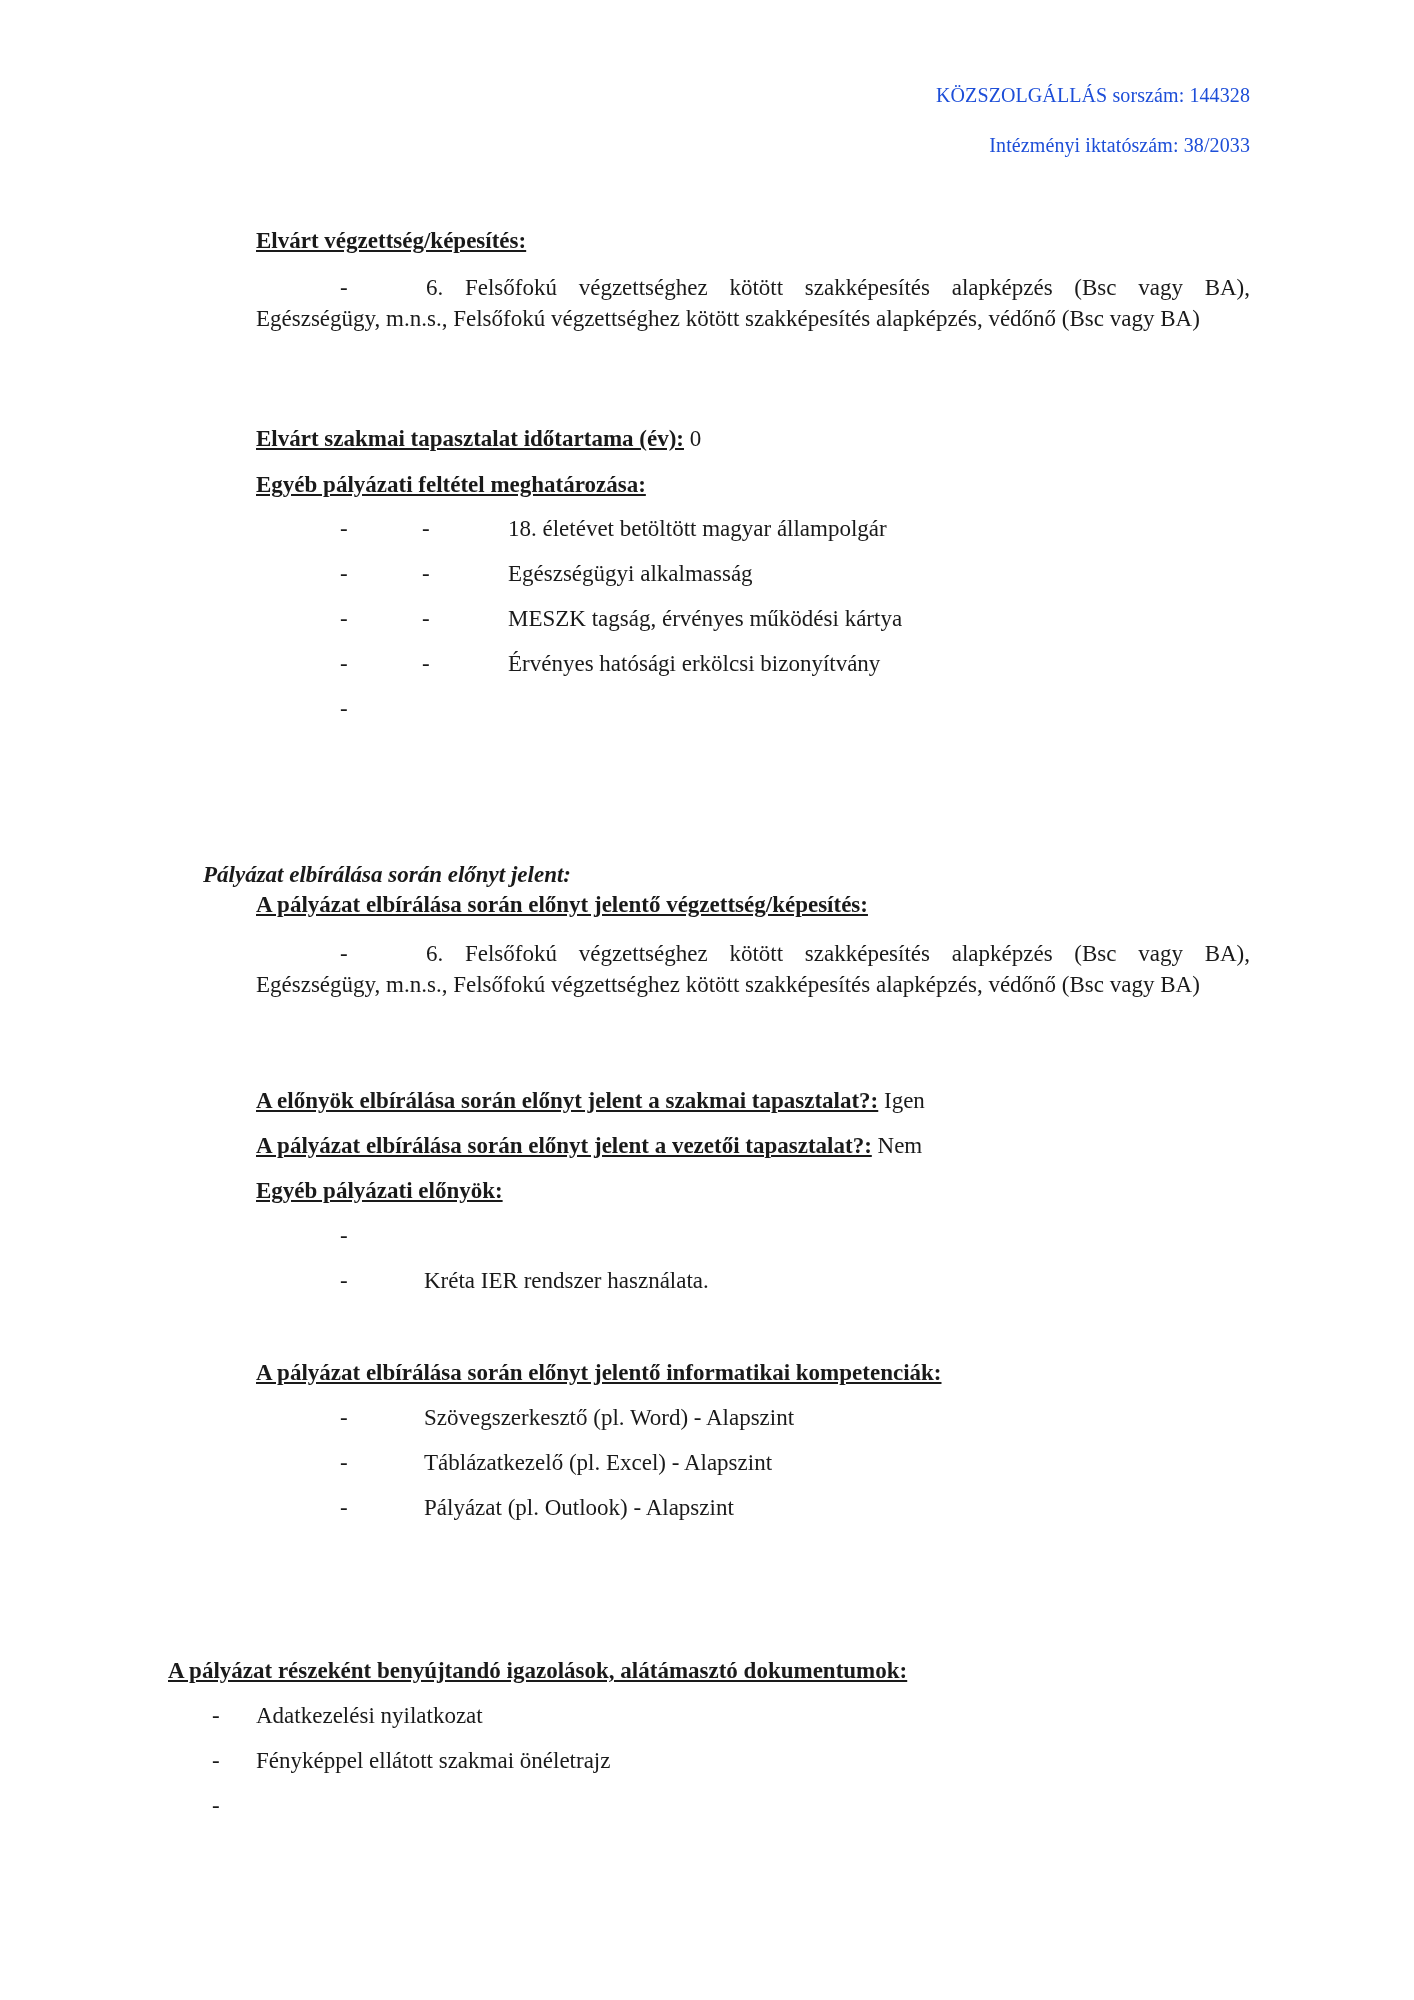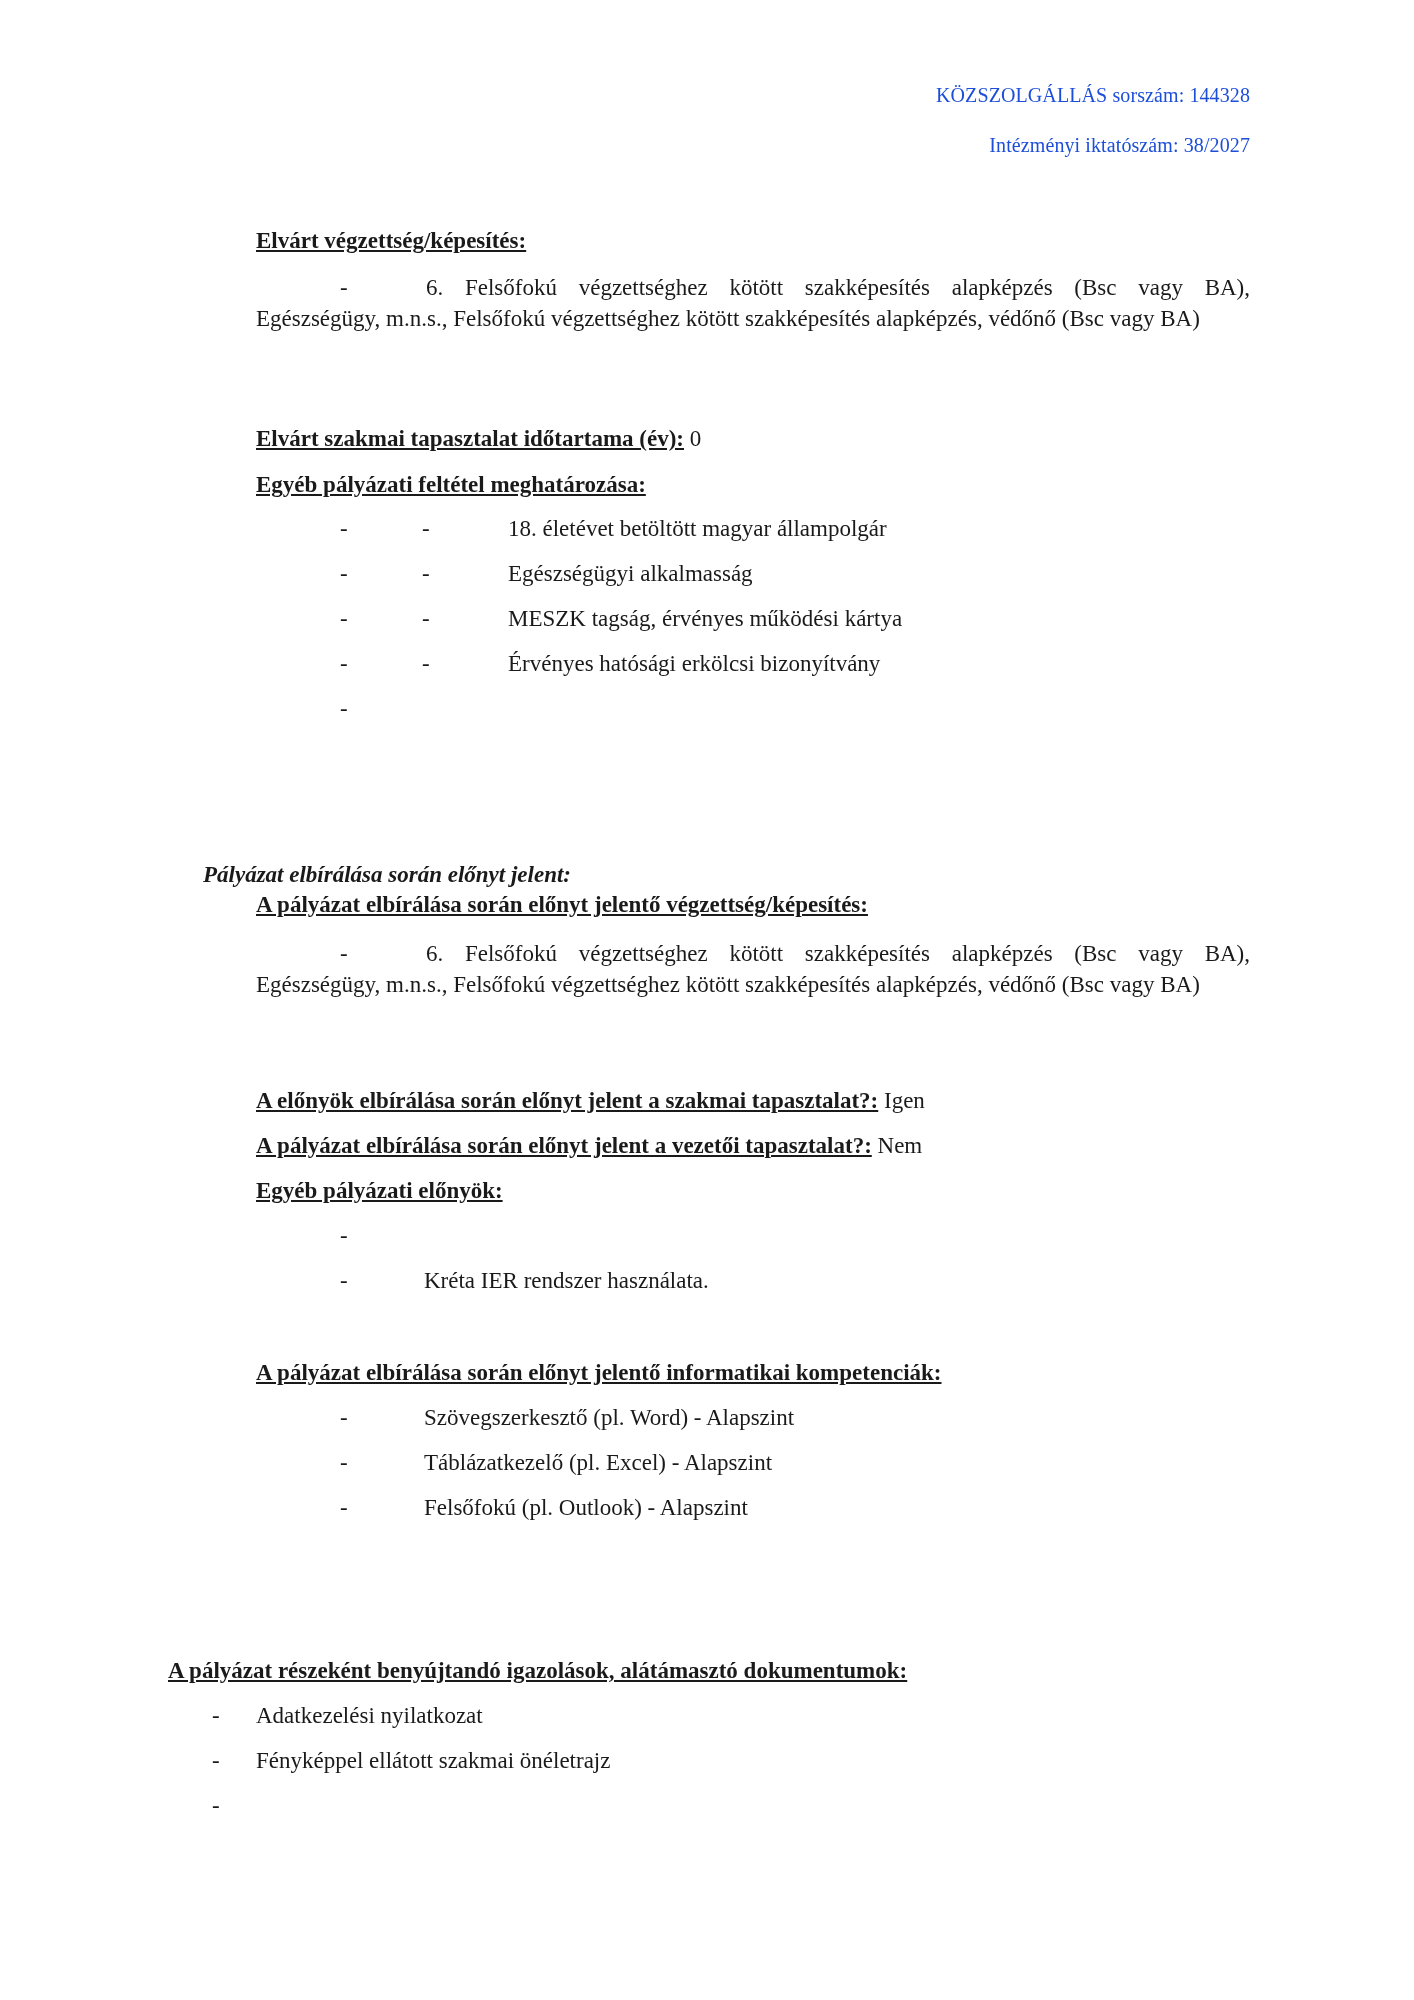--- a/index.html
+++ b/index.html
@@ -34,21 +34,21 @@
     .item-far { position: absolute; left: 508px; }
     .item-mid { position: absolute; left: 424px; }
     .dash-left { position: absolute; left: 212px; }
     .item-left { position: absolute; left: 256px; }
     .row { position: absolute; left: 0; width: 1414px; height: 32px; }
   </style>
 </head>
 <body>
 
 <div class="abs hdr" style="top:84px;">KÖZSZOLGÁLLÁS sorszám: 144328</div>
-<div class="abs hdr" style="top:134px;">Intézményi iktatószám: 38/2027</div>
+<div class="abs hdr" style="top:134px;">Intézményi iktatószám: 38/2033</div>
 
 <div class="abs b" style="left:256px; top:228px;">Elvárt végzettség/képesítés:</div>
 <div class="para" style="top:272px;">
   <span class="dash">-</span><span>6. Felsőfokú végzettséghez kötött szakképesítés alapképzés (Bsc vagy BA), Egészségügy, m.n.s., Felsőfokú végzettséghez kötött szakképesítés alapképzés, védőnő (Bsc vagy BA)</span>
 </div>
 
 <div class="abs" style="left:256px; top:426px;">
   <span class="b">Elvárt szakmai tapasztalat időtartama (év):</span>
   <span>0</span>
 </div>
@@ -108,21 +108,21 @@
 <div class="row" style="top:1405px;">
   <span class="dash1">-</span>
   <span class="item-mid">Szövegszerkesztő (pl. Word) - Alapszint</span>
 </div>
 <div class="row" style="top:1450px;">
   <span class="dash1">-</span>
   <span class="item-mid">Táblázatkezelő (pl. Excel) - Alapszint</span>
 </div>
 <div class="row" style="top:1495px;">
   <span class="dash1">-</span>
-  <span class="item-mid">Felsőfokú (pl. Outlook) - Alapszint</span>
+  <span class="item-mid">Pályázat (pl. Outlook) - Alapszint</span>
 </div>
 
 <div class="abs b" style="left:168px; top:1658px;">A pályázat részeként benyújtandó igazolások, alátámasztó dokumentumok:</div>
 <div class="row" style="top:1703px;">
   <span class="dash-left">-</span>
   <span class="item-left">Adatkezelési nyilatkozat</span>
 </div>
 <div class="row" style="top:1748px;">
   <span class="dash-left">-</span>
   <span class="item-left">Fényképpel ellátott szakmai önéletrajz</span>

